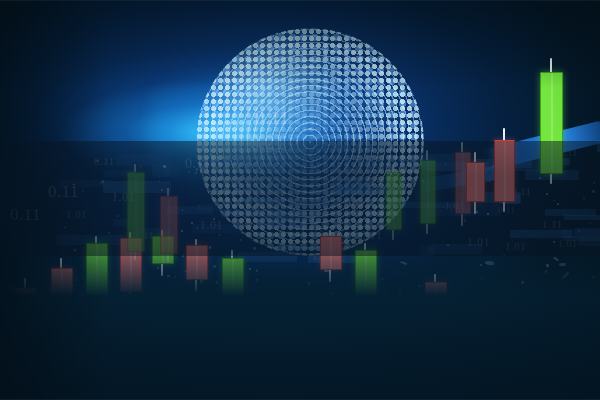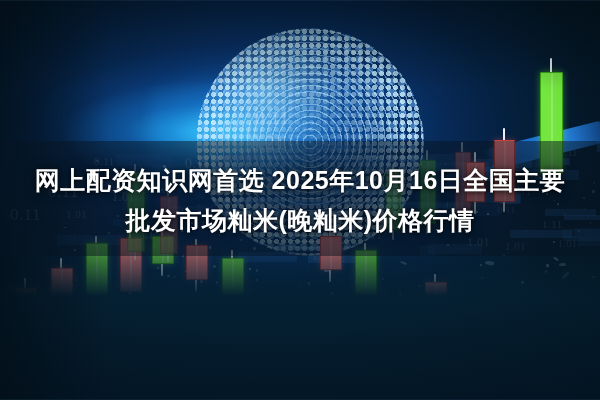--- a/index.html
+++ b/index.html
@@ -498,20 +498,16 @@
         <div class="wick" style="top: 0px; height: 62px;"></div>
         <div class="body" style="top: 10px; height: 38px;"></div>
       </div>
     </div>
 
   <div class="layer" id="bg-bottom"></div>
   <div class="layer" id="bg-vignette"></div>
 
   <div id="band"></div>
 
-  <div id="title">
-    <span class="l">网上配资知识网首选 2025年10月16日全国主要</span>
-    <span class="l">批发市场籼米(晚籼米)价格行情</span>
-  </div>
 
   <div class="edge-line" style="left:0;top:0;width:600px;height:1px;"></div>
   <div class="edge-line" style="left:0;bottom:0;width:600px;height:1px;"></div>
 </div>
 
 </body></html>

